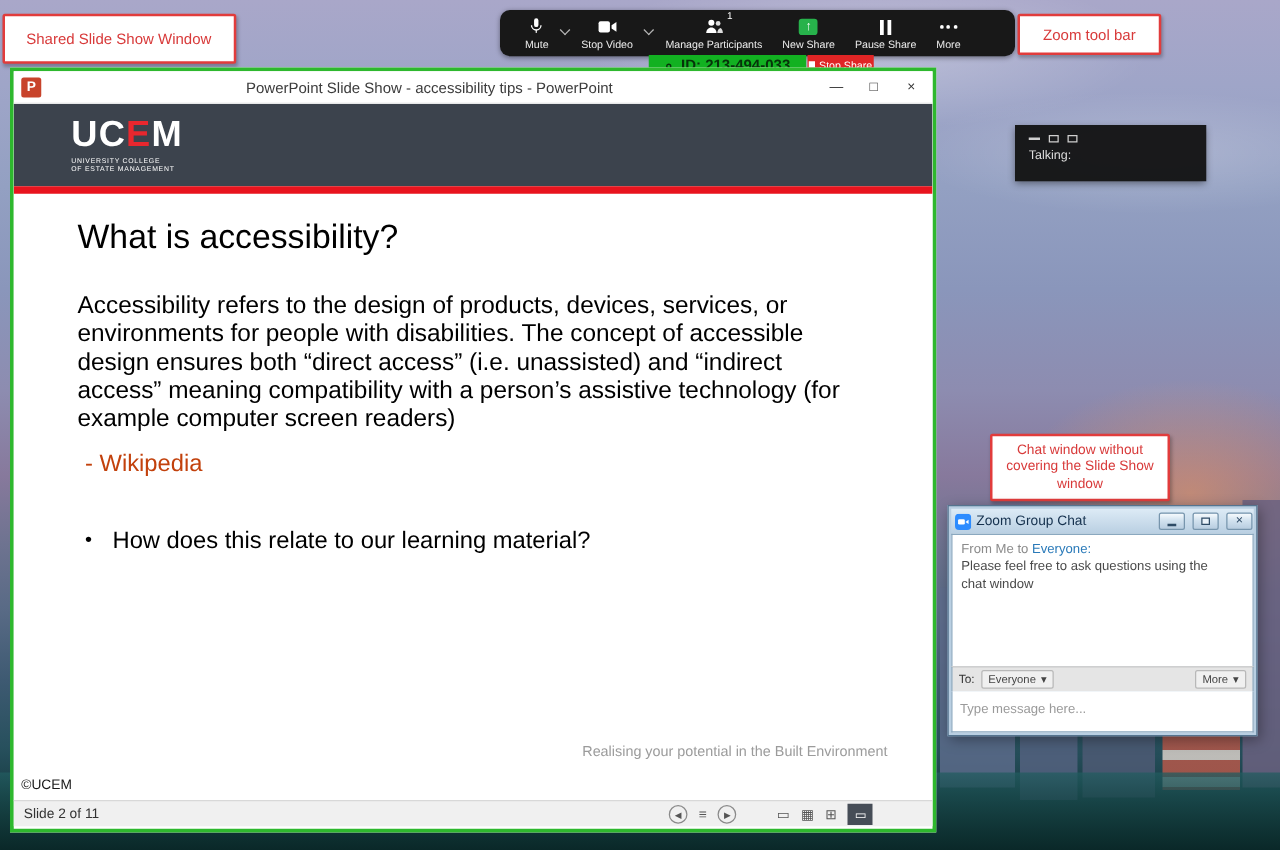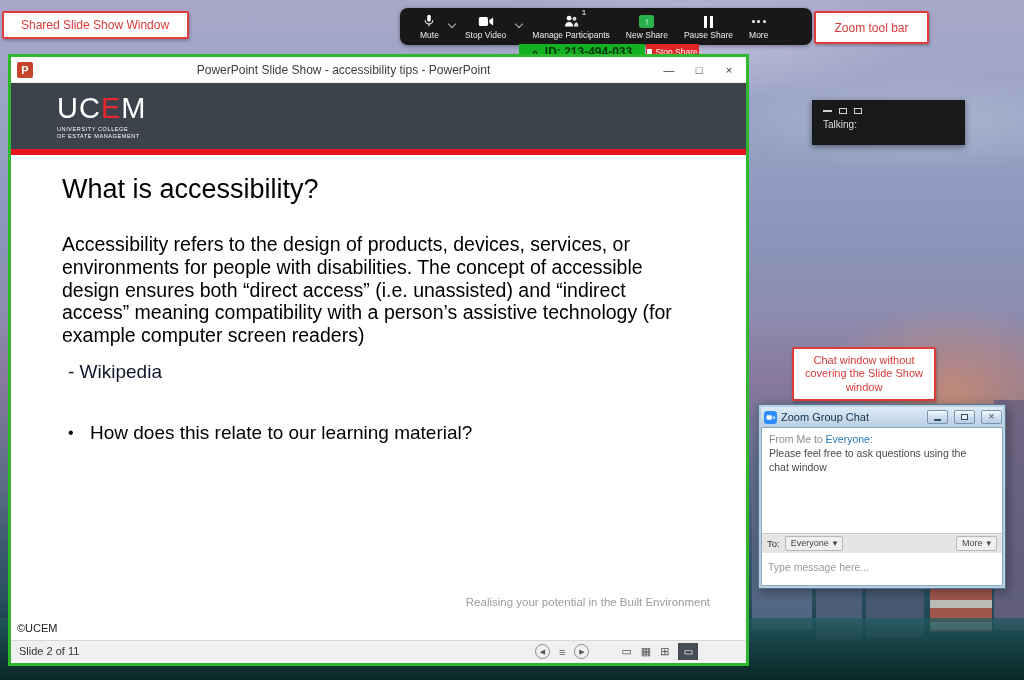--- a/index.html
+++ b/index.html
@@ -21,21 +21,21 @@
   .bld3 { left:866px; top:488px; width:58px; height:150px; background:#4e5a74; opacity:.85; }
   .bld4 { left:930px; top:432px; width:62px; height:200px; opacity:.85;
           background:repeating-linear-gradient(180deg,#b5584a 0 14px,#d8cfc8 14px 22px); }
   .bld5 { left:994px; top:400px; width:30px; height:230px; background:#6b6280; opacity:.85; }
   .water { position:absolute; left:0; top:618px; width:1024px; height:62px;
            background:linear-gradient(180deg,rgba(34,92,96,.75),rgba(10,40,40,.95)); }
 
   
   .callout { position:absolute; background:#fff; border:2px solid #e13c3c; color:#d83a3a;
              border-radius:2px; box-shadow:1px 2px 3px rgba(0,0,0,.25); display:flex; align-items:center; }
-  .callout1 { left:2px; top:11px; width:187px; height:28px; padding-left:17px; font-size:12px; }
+  .callout1 { left:2px; top:11px; width:187px; height:40px; padding-left:17px; font-size:12px; }
   .callout2 { left:814px; top:11px; width:115px; height:33px; justify-content:center; font-size:12px; }
   .callout3 { left:792px; top:347px; width:144px; height:54px; justify-content:center; text-align:center;
               font-size:11px; line-height:1.2; padding:0 8px; }
 
   
   .zoom-bar { position:absolute; left:400px; top:8px; width:412px; height:37px; background:#181818;
               border-radius:8px; display:flex; align-items:stretch; padding:0 12px; color:#fff;
               box-shadow:0 1px 4px rgba(0,0,0,.4); }
   .zb-item { display:flex; flex-direction:column; align-items:center; justify-content:center; gap:2px;
              padding:0 8px; position:relative; cursor:default; }
@@ -75,26 +75,26 @@
                   border-bottom:1px solid #ececec; padding:0 2px 0 6px; }
   .ppt-appicon { width:16px; height:16px; background:#c8432b; color:#fff; font-size:11px; font-weight:bold;
                  display:flex; align-items:center; justify-content:center; border-radius:2px; }
   .ppt-title { flex:1; text-align:center; font-size:12px; color:#3c3c3c; white-space:nowrap; overflow:hidden; }
   .win-btn { width:30px; height:22px; display:flex; align-items:center; justify-content:center;
              font-size:11px; color:#333; }
   .ppt-slide { position:relative; height:557px; background:#fff; overflow:hidden; }
   .slide-header { position:absolute; top:0; left:0; right:0; height:66px; background:#3c434d; }
   .slide-redline { position:absolute; top:66px; left:0; right:0; height:6px; background:#e8141e; }
   .logo { position:absolute; left:46px; top:11px; color:#fff; }
-  .logo-word { font-size:29px; font-weight:normal; letter-spacing:1px; line-height:1; }
+  .logo-word { font-size:29px; font-weight:bold; letter-spacing:1px; line-height:1; }
   .logo-word .red { color:#e8272e; }
   .logo-sub { font-size:5.5px; letter-spacing:.6px; margin-top:3px; line-height:1.35; color:#fff; }
   .slide-heading { position:absolute; left:51px; top:91px; font-size:27px; color:#000; }
   .slide-body { position:absolute; left:51px; top:150px; width:625px; font-size:19.5px; line-height:1.17; color:#000; }
-  .slide-attrib { position:absolute; left:57px; top:278px; font-size:19px; color:#0f172a; }
+  .slide-attrib { position:absolute; left:57px; top:278px; font-size:19px; color:#c2410c; }
   .slide-bullet { position:absolute; left:57px; top:339px; font-size:19px; color:#000; display:flex; }
   .slide-bullet .bdot { width:22px; font-size:16px; padding-top:2px; }
   .slide-tagline { position:absolute; right:36px; top:513px; font-size:11.5px; color:#9b9b9b; }
   .slide-copy { position:absolute; left:6px; top:539px; font-size:11px; color:#1a1a1a; }
   .ppt-status { height:21px; background:#f0f0f0; border-top:1px solid #d8d8d8; display:flex;
                 align-items:center; font-size:11px; color:#333; padding:0 8px; position:relative; }
   .status-icons { position:absolute; left:524px; top:0; height:21px; display:flex; align-items:center; gap:9px; }
   .nav-circ { width:15px; height:15px; border:1px solid #8a8a8a; border-radius:50%; display:flex;
               align-items:center; justify-content:center; font-size:7px; color:#555; }
   .view-ic { font-size:11px; color:#555; }

